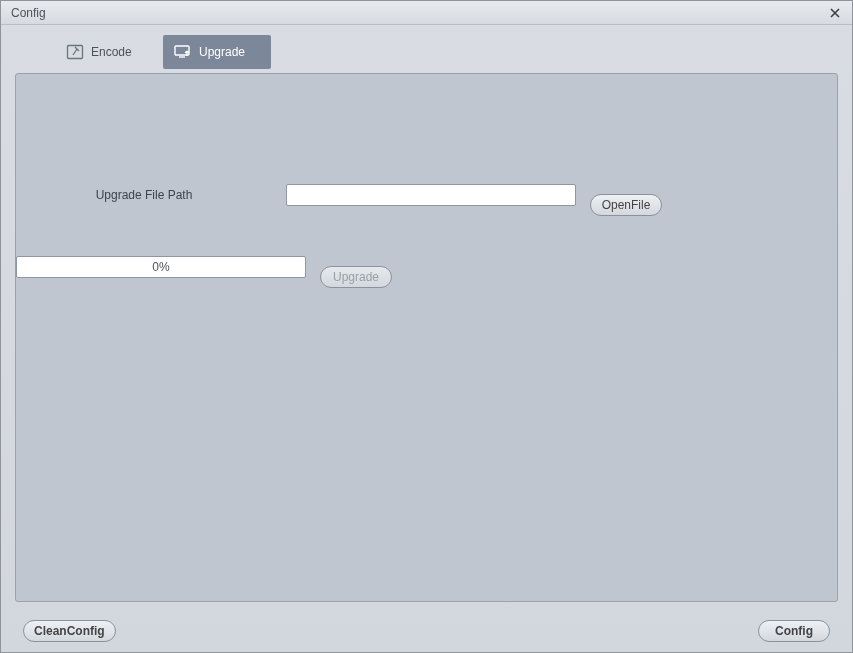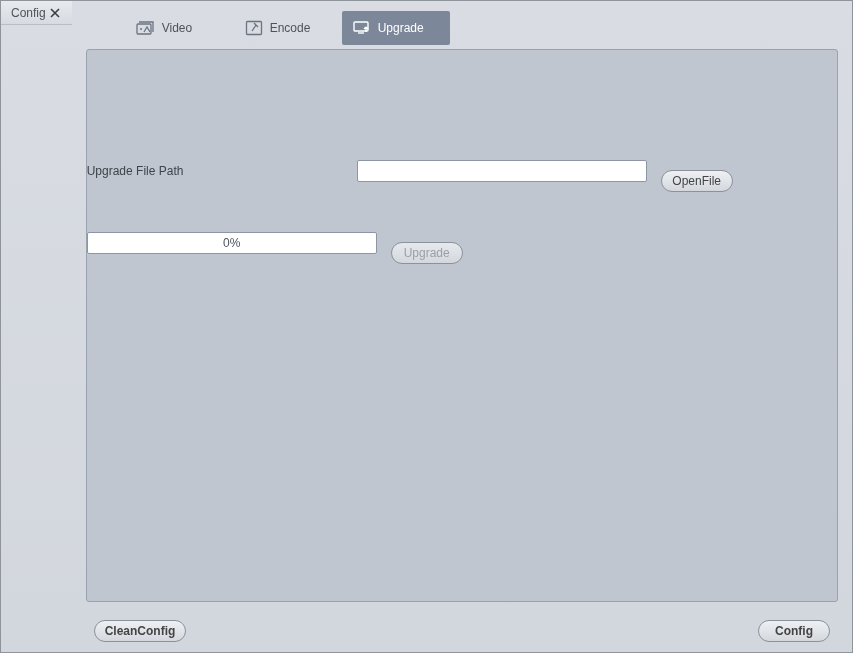--- a/index.html
+++ b/index.html
@@ -11,21 +11,21 @@
     background: #707070;
     width: 853px;
     height: 653px;
   }
   .window {
     width: 853px;
     height: 653px;
     background: linear-gradient(to bottom, #d9dde3 0, #d2d6dd 100%);
     border: 1px solid #8f949b;
     display: flex;
-    flex-direction: row;
+    flex-direction: column;
   }
   .titlebar {
     height: 24px;
     background: linear-gradient(to bottom, #e7eaee 0%, #d7dbe1 100%);
     border-bottom: 1px solid #b9bec6;
     display: flex;
     align-items: center;
     padding: 0 8px 0 10px;
   }
   .titlebar .title {
@@ -86,21 +86,21 @@
     padding-top:100px;
   }
 
   .form-row {
     display:flex;
     align-items:center;
     margin-bottom:30px;
   }
   .form-label {
     width:270px;
-    text-align:left;
+    text-align:center;
     padding-right:14px;
     color:#3f444b;
   }
   .text-input {
     width:290px;
     height:22px;
     border:1px solid #8e96a3;
     background:#ffffff;
     border-radius:2px;
     padding:0 6px;
@@ -158,31 +158,20 @@
       <svg width="12" height="12" viewBox="0 0 12 12">
           <path d="M2 2 L10 10 M10 2 L2 10" stroke="#3a3e44" stroke-width="1.6"></path>
         </svg>
     </div>
   </div>
 
   <div class="body-area">
 
     <div class="tabbar">
 
-      <div class="tab">
-        <span class="icon">
-          <svg width="20" height="14" viewBox="0 0 20 14">
-              <rect x="1" y="3" width="14" height="10" rx="1" stroke-width="1.3"></rect>
-              <path d="M3 1 L17 1 L17 11" stroke-width="1.3"></path>
-              <circle cx="5" cy="8" r="1" fill="#6a7380" stroke="none"></circle>
-              <path d="M8 11 L11 6 L14 11" stroke-width="1.3"></path>
-            </svg>
-        </span>
-        <span>Video</span>
-      </div>
 
 
       <div class="tab">
         <span class="icon">
           <svg width="18" height="16" viewBox="0 0 18 16">
               <rect x="1.5" y="1.5" width="15" height="13" rx="1" stroke-width="1.3"></rect>
               <path d="M11 5 L7 11 M11 5 L13 7 M11 5 L9 3" stroke-width="1.3"></path>
             </svg>
         </span>
         <span>Encode</span>

